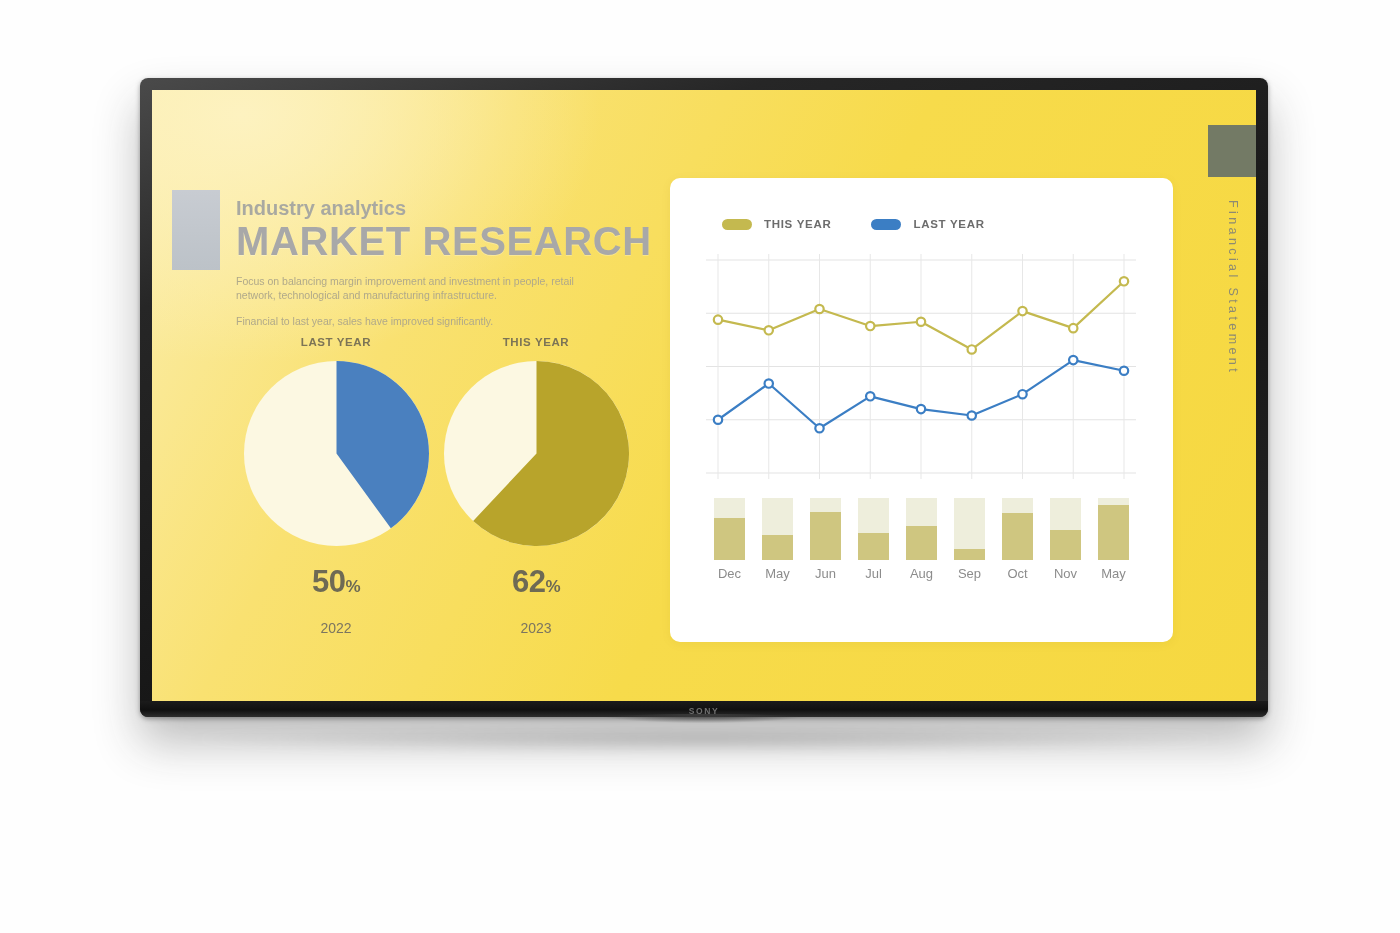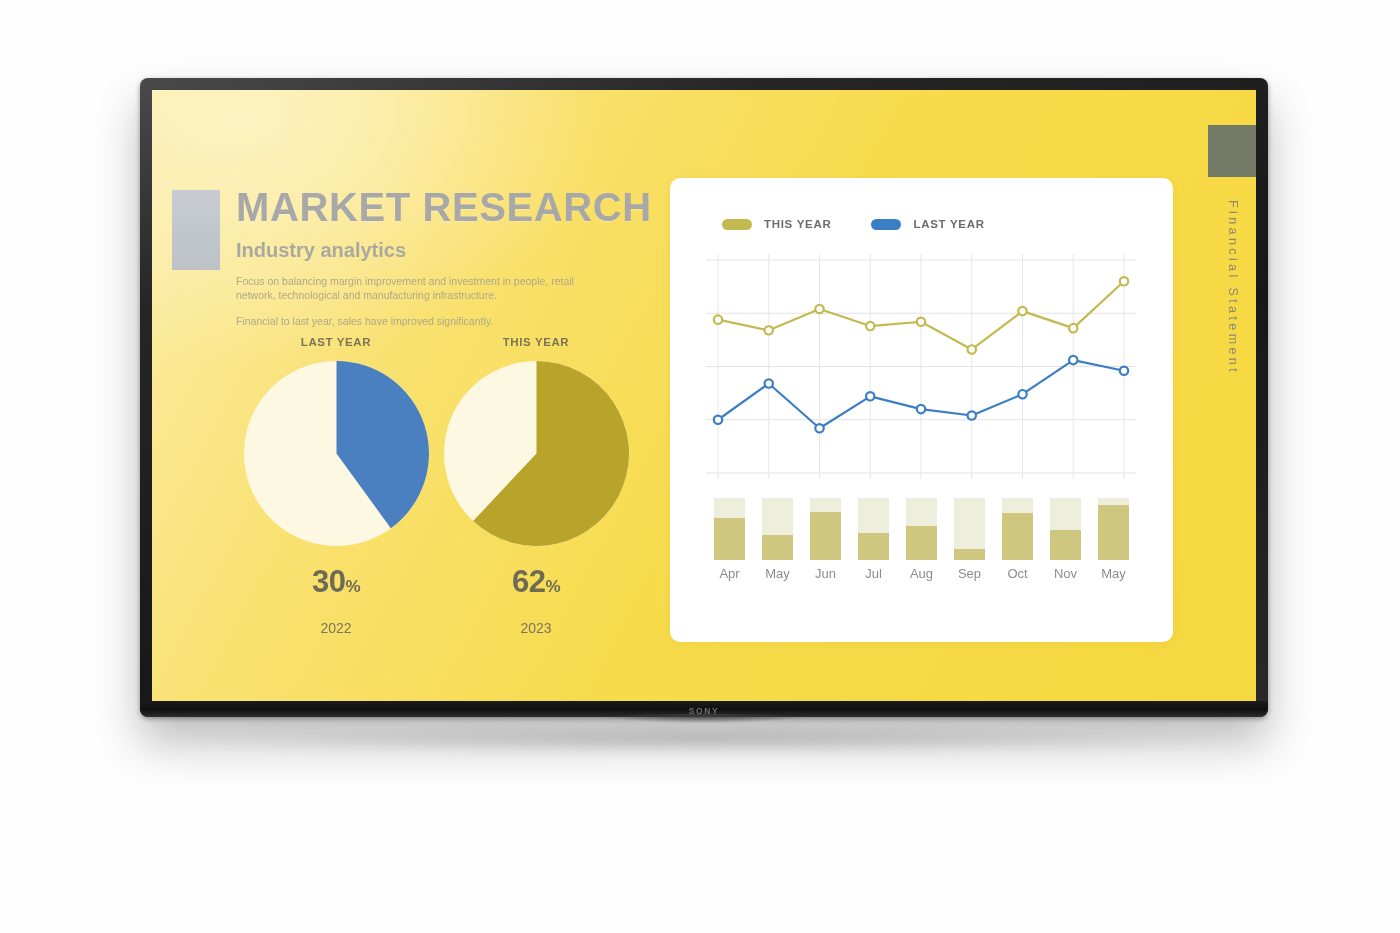--- a/index.html
+++ b/index.html
@@ -164,37 +164,37 @@
   <div id="tv-device">
     <div id="tv-bezel"></div>
 
     <div id="tv-screen">
       <div id="slide">
 
         <div class="grey-accent"></div>
         <div class="olive-accent"></div>
 
         <div id="left-col">
+          <div id="page-subtitle">Industry analytics</div>
           <div id="page-title">MARKET RESEARCH</div>
-          <div id="page-subtitle">Industry analytics</div>
           <div class="body-text">Focus on balancing margin improvement and investment in people, retail network, technological and manufacturing infrastructure.</div>
           <div class="body-text second">Financial to last year, sales have improved significantly.</div>
         </div>
 
         <div id="pies">
 
           <div class="pie-block a">
             <div class="pie-caption">LAST YEAR</div>
             <div class="pie-wrap">
               <svg class="pie-svg" width="185" height="185" viewBox="0 0 100 100">
                 <circle cx="50" cy="50" r="50" fill="#fcf8e2"></circle>
                 <path id="pie-slice-0" fill="#4a80bf" d="M50,50 L50,0 A50,50 0 0,1 79.38926261462366,90.45084971874736 Z"></path>
               </svg>
             </div>
-            <div class="pie-pct"><span>30</span><span class="unit">%</span></div>
+            <div class="pie-pct"><span>50</span><span class="unit">%</span></div>
             <div class="pie-year">2022</div>
           </div>
 
           <div class="pie-block b">
             <div class="pie-caption">THIS YEAR</div>
             <div class="pie-wrap">
               <svg class="pie-svg" width="185" height="185" viewBox="0 0 100 100">
                 <circle cx="50" cy="50" r="50" fill="#fcf8e2"></circle>
                 <path id="pie-slice-1" fill="#b8a42b" d="M50,50 L50,0 A50,50 0 1,1 15.772644703565561,86.44843137107057 Z"></path>
               </svg>
@@ -287,21 +287,21 @@
               <div class="bar-col" style="left: 336px;">
                 <div class="bar-bg" style="background: rgb(238, 238, 220);"></div>
                 <div class="bar-fill" style="height: 48%; background: rgb(207, 198, 128);"></div>
               </div>
               <div class="bar-col" style="left: 384px;">
                 <div class="bar-bg" style="background: rgb(238, 238, 220);"></div>
                 <div class="bar-fill" style="height: 88%; background: rgb(207, 198, 128);"></div>
               </div>
             </div>
           <div id="month-labels">
-              <div class="month-label" style="left: 0px;">Apr</div>
+              <div class="month-label" style="left: 0px;">Dec</div>
               <div class="month-label" style="left: 48px;">May</div>
               <div class="month-label" style="left: 96px;">Jun</div>
               <div class="month-label" style="left: 144px;">Jul</div>
               <div class="month-label" style="left: 192px;">Aug</div>
               <div class="month-label" style="left: 240px;">Sep</div>
               <div class="month-label" style="left: 288px;">Oct</div>
               <div class="month-label" style="left: 336px;">Nov</div>
               <div class="month-label" style="left: 384px;">May</div>
             </div>
 

